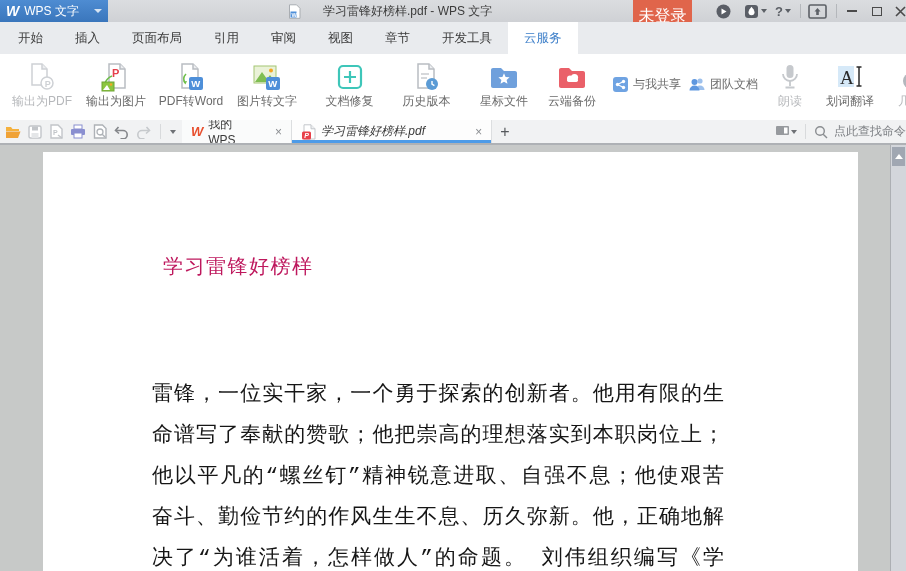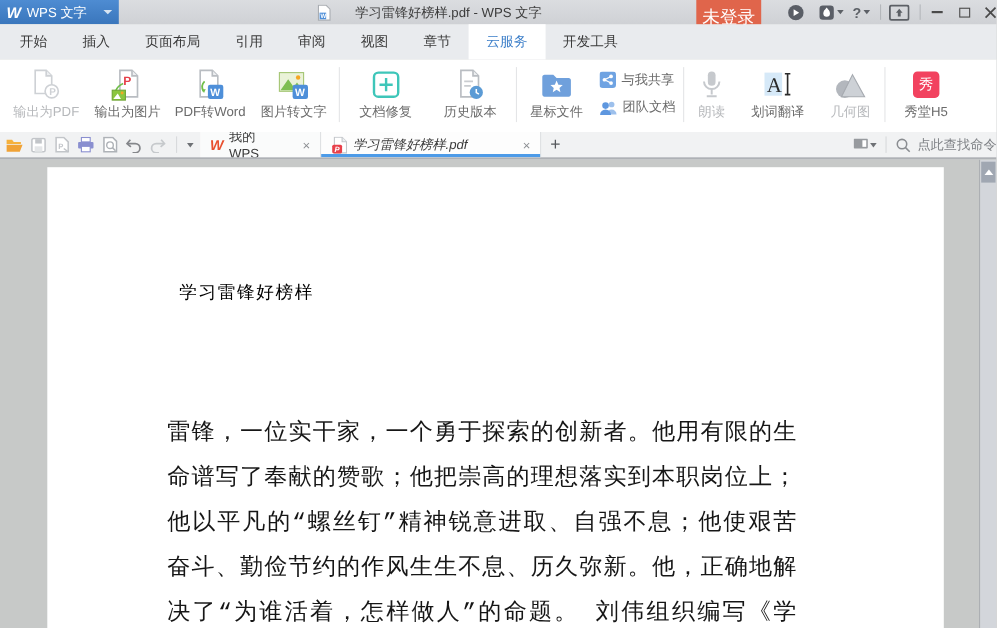--- a/index.html
+++ b/index.html
@@ -37,21 +37,21 @@
 
   
   .ribbon { position:absolute; top:54px; left:0; width:906px; height:66px; background:#FFFFFF;
     display:flex; padding-left:5px; }
   .rgroup { display:flex; }
   .rdivider { width:1px; height:50px; background:#E4E5E7; margin:7px 3px 0; }
   .ritem { display:flex; flex-direction:column; align-items:center; padding-top:6px; }
   .ritem .icobox { height:33px; display:flex; align-items:center; justify-content:center; }
   .ritem .rlabel { font-size:12px; color:#6B6B6B; margin-top:0; white-space:nowrap; }
   .ritem.disabled .rlabel { color:#B6B8BB; }
-  .stacked { display:flex; flex-direction:column; justify-content:space-between; gap:8px;
+  .stacked { display:flex; flex-direction:row; justify-content:flex-end; gap:8px;
     padding:10px 4px 16px 6px; }
   .sitem { display:flex; align-items:center; gap:5px; font-size:12px; color:#6B6B6B; white-space:nowrap; }
   .sq-badge { width:24px; height:24px; border-radius:4px; display:flex; align-items:center;
     justify-content:center; color:#fff; }
 
   
   .tabbar { position:absolute; top:120px; left:0; width:906px; height:25px; background:#F1F2F3;
     border-bottom:2px solid #AEB1B5; display:flex; align-items:stretch; overflow:hidden; }
   .qicons { display:flex; align-items:center; gap:7px; padding:0 6px 0 5px; }
   .qsep { width:1px; height:15px; background:#D8DADC; margin:auto 2px; }
@@ -66,22 +66,22 @@
   .newtab { width:26px; display:flex; align-items:center; justify-content:center; font-size:16px;
     color:#55585C; }
   .right-tools { margin-left:auto; display:flex; align-items:center; gap:6px; padding-left:4px;
     font-size:12px; color:#7E8185; white-space:nowrap;justify-content:flex-end; }
   .wps-w { color:#E8502F; font-weight:800; font-size:13px; font-style:italic; }
 
   
   .docarea { position:absolute; top:145px; left:0; width:906px; height:426px; background:#C7C9C8;
     overflow:hidden; }
   .page { position:absolute; left:43px; top:7px; width:815px; height:520px; background:#FFFFFF; }
-  .page-title { position:absolute; left:120px; top:100px; font-size:16px; line-height:28px;
-    color:#000000; font-family:"DejaVu Serif","Liberation Serif",serif; letter-spacing:1.5px; }
+  .page-title { position:absolute; left:120px; top:100px; font-size:20px; line-height:28px;
+    color:#be185d; font-family:"DejaVu Serif","Liberation Serif",serif; letter-spacing:1.5px; }
   .doc-body { position:absolute; left:109px; top:222px; width:572px; }
   .doc-line { font-size:21px; line-height:41px; color:#161616; text-align:justify;
     text-align-last:justify; text-justify:inter-character;
     font-family:Liberation Mono, monospace; white-space:nowrap; }
   .scrollbar { position:absolute; right:0; top:0; width:16px; height:426px; background:#D3D6DB;
     border-left:1px solid #ACAFB3; }
   .scroll-up { margin:2px 1px 0 1px; height:19px; background:#A0A7B2; display:flex;
     align-items:center; justify-content:center; }
   .scroll-up .tri { border-left:4px solid transparent; border-right:4px solid transparent;
     border-bottom:5px solid #FFFFFF; }
@@ -145,22 +145,22 @@
 </div>
 
 <div class="menubar">
   <div class="menu-tab">开始</div>
   <div class="menu-tab">插入</div>
   <div class="menu-tab">页面布局</div>
   <div class="menu-tab">引用</div>
   <div class="menu-tab">审阅</div>
   <div class="menu-tab">视图</div>
   <div class="menu-tab">章节</div>
+  <div class="menu-tab">开发工具</div>
   <div class="menu-tab active">云服务</div>
-  <div class="menu-tab">开发工具</div>
 </div>
 
 <div class="ribbon">
   <div class="rgroup">
     <div class="ritem disabled" style="width:74px">
       <div class="icobox">
         <svg width="30" height="30" viewBox="0 0 30 30">
           <path d="M5 2h10l5 5v16H5z" fill="#fff" stroke="#CED1D5" stroke-width="1.5"></path>
           <path d="M15 2v5h5" fill="#EDEFF1" stroke="#CED1D5" stroke-width="1.5"></path>
           <circle cx="20" cy="21" r="6" fill="#fff" stroke="#CED1D5" stroke-width="1.5"></circle>
@@ -238,20 +238,31 @@
 
   <div class="rgroup">
     <div class="ritem" style="width:66px">
       <div class="icobox">
         <svg width="30" height="26" viewBox="0 0 30 26">
           <path d="M2 6c0-1.1.9-2 2-2h8l3 3h11c1.1 0 2 .9 2 2v13c0 1.1-.9 2-2 2H4c-1.1 0-2-.9-2-2z" fill="#6FA0DC"></path>
           <polygon points="15,9.2 16.6,13 20.6,13.3 17.6,15.9 18.5,19.8 15,17.7 11.5,19.8 12.4,15.9 9.4,13.3 13.4,13" fill="#fff"></polygon>
         </svg>
       </div>
       <div class="rlabel">星标文件</div>
+    </div>
+    <div class="ritem" style="width:70px">
+      <div class="icobox">
+        <svg width="30" height="26" viewBox="0 0 30 26">
+          <path d="M2 6c0-1.1.9-2 2-2h8l3 3h11c1.1 0 2 .9 2 2v13c0 1.1-.9 2-2 2H4c-1.1 0-2-.9-2-2z" fill="#EA6069"></path>
+          <circle cx="13" cy="14.5" r="3" fill="#fff"></circle>
+            <circle cx="17.5" cy="13.5" r="3.6" fill="#fff"></circle>
+          <rect x="10" y="14.5" width="11" height="3.5" rx="1.7" fill="#fff"></rect>
+        </svg>
+      </div>
+      <div class="rlabel">云端备份</div>
     </div>
     <div class="stacked">
       <div class="sitem">
         <svg width="15" height="15" viewBox="0 0 15 15">
           <rect x="0" y="0" width="15" height="15" rx="3" fill="#6FA3E2"></rect>
           <path d="M10.5 4.5 L4.5 7.5 L10.5 10.5" stroke="#fff" stroke-width="1.1" fill="none"></path>
           <circle cx="10.5" cy="4.5" r="1.7" fill="#fff"></circle>
             <circle cx="4.5" cy="7.5" r="1.7" fill="#fff"></circle>
             <circle cx="10.5" cy="10.5" r="1.7" fill="#fff"></circle>
         </svg>

